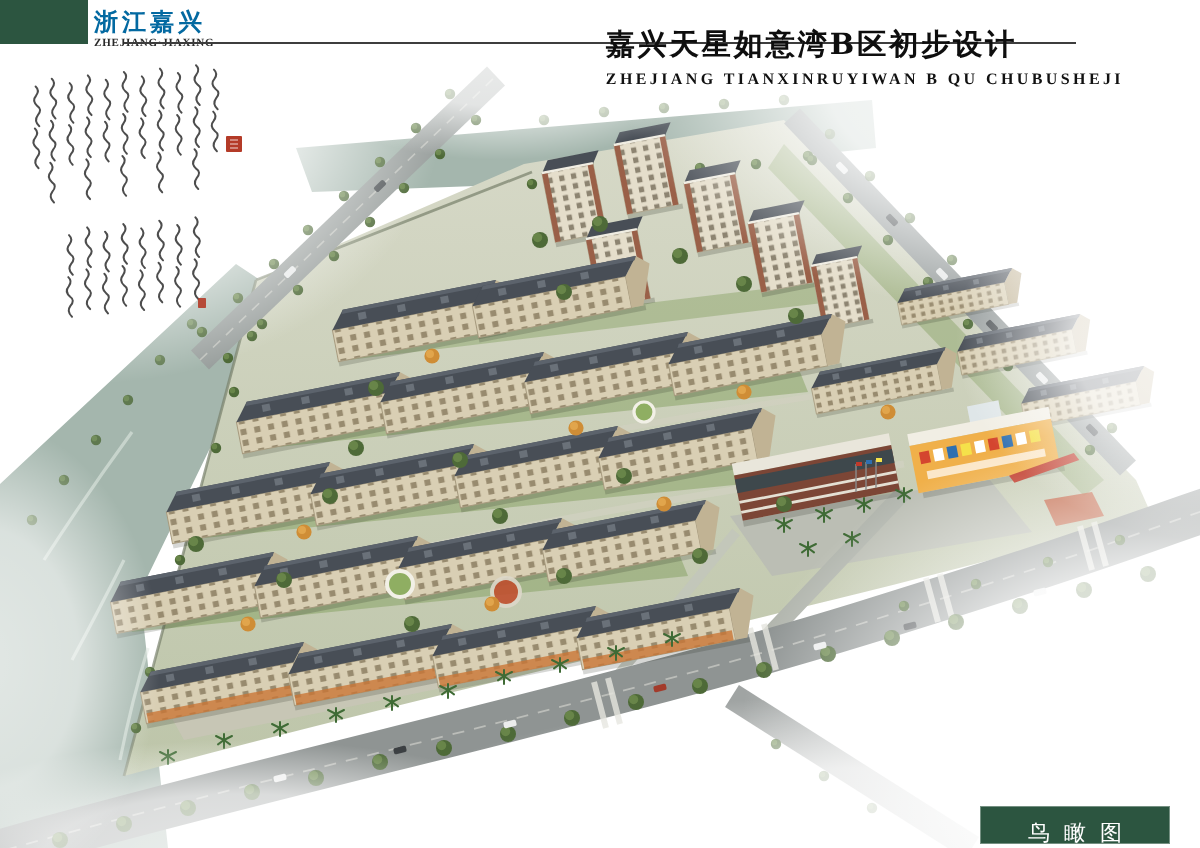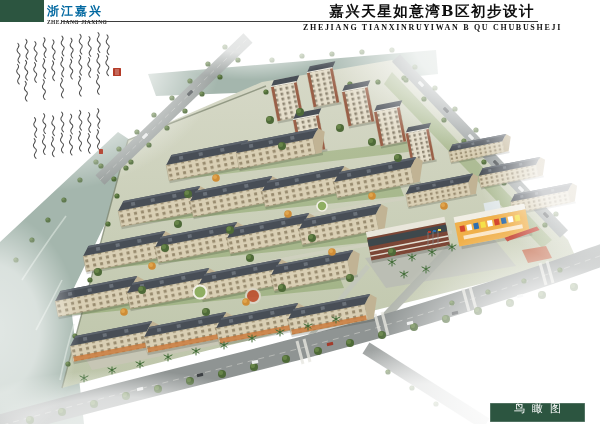--- a/index.html
+++ b/index.html
@@ -16,29 +16,29 @@
   .ta{fill:var(--tree-autumn,#cf8d36);}
   .seal{fill:var(--seal-red,#b43b28);}
   .cmb{fill:var(--commercial-brown,#7c4636);}
   .kgy{fill:var(--kindergarten-yellow,#f0b04a);}
   
   .logo-block{position:absolute;left:0;top:0;width:44px;height:22px;background:var(--header-green,#2c5540);}
   .region{position:absolute;left:47px;top:5px;line-height:1;}
   .region .cn{font-size:12px;font-weight:bold;letter-spacing:2px;color:#0369a1;font-family:"DejaVu Serif",serif;}
   .region .en{font-size:5.5px;font-weight:bold;letter-spacing:.4px;color:#2a2a2a;margin-top:2.5px;font-family:"Liberation Serif",serif;}
   .header-rule{position:absolute;left:62px;top:21px;width:476px;height:1px;background:#3d3d3d;}
-  .titles{position:absolute;right:38px;top:4px;text-align:right;line-height:1;}
+  .titles{position:absolute;right:38px;top:16px;text-align:left;line-height:1;}
   .titles .cn{font-size:14.5px;font-weight:bold;letter-spacing:1.5px;color:#0e0e0e;
               font-family:"DejaVu Serif",serif;margin-right:27px;}
   .titles .en{font-size:8px;font-weight:bold;letter-spacing:1.7px;color:#111;
               font-family:"Liberation Serif",serif;margin-top:5px;}
   
   .view-box{position:absolute;left:490px;top:403px;width:95px;height:19px;
             background:var(--header-green,#2c5540);color:#fff;
-            display:flex;align-items:flex-start;justify-content:center;
+            display:flex;align-items:flex-end;justify-content:center;
             box-shadow:inset 0 0 0 .5px rgba(255,255,255,.35);}
   .view-box span{font-size:11px;letter-spacing:7px;padding-left:7px;line-height:1;}
 </style>
 </head>
 <body>
 
 <div class="page">
 
 <svg class="scene" viewBox="0 0 600 424" xmlns="http://www.w3.org/2000/svg">
   <defs>

